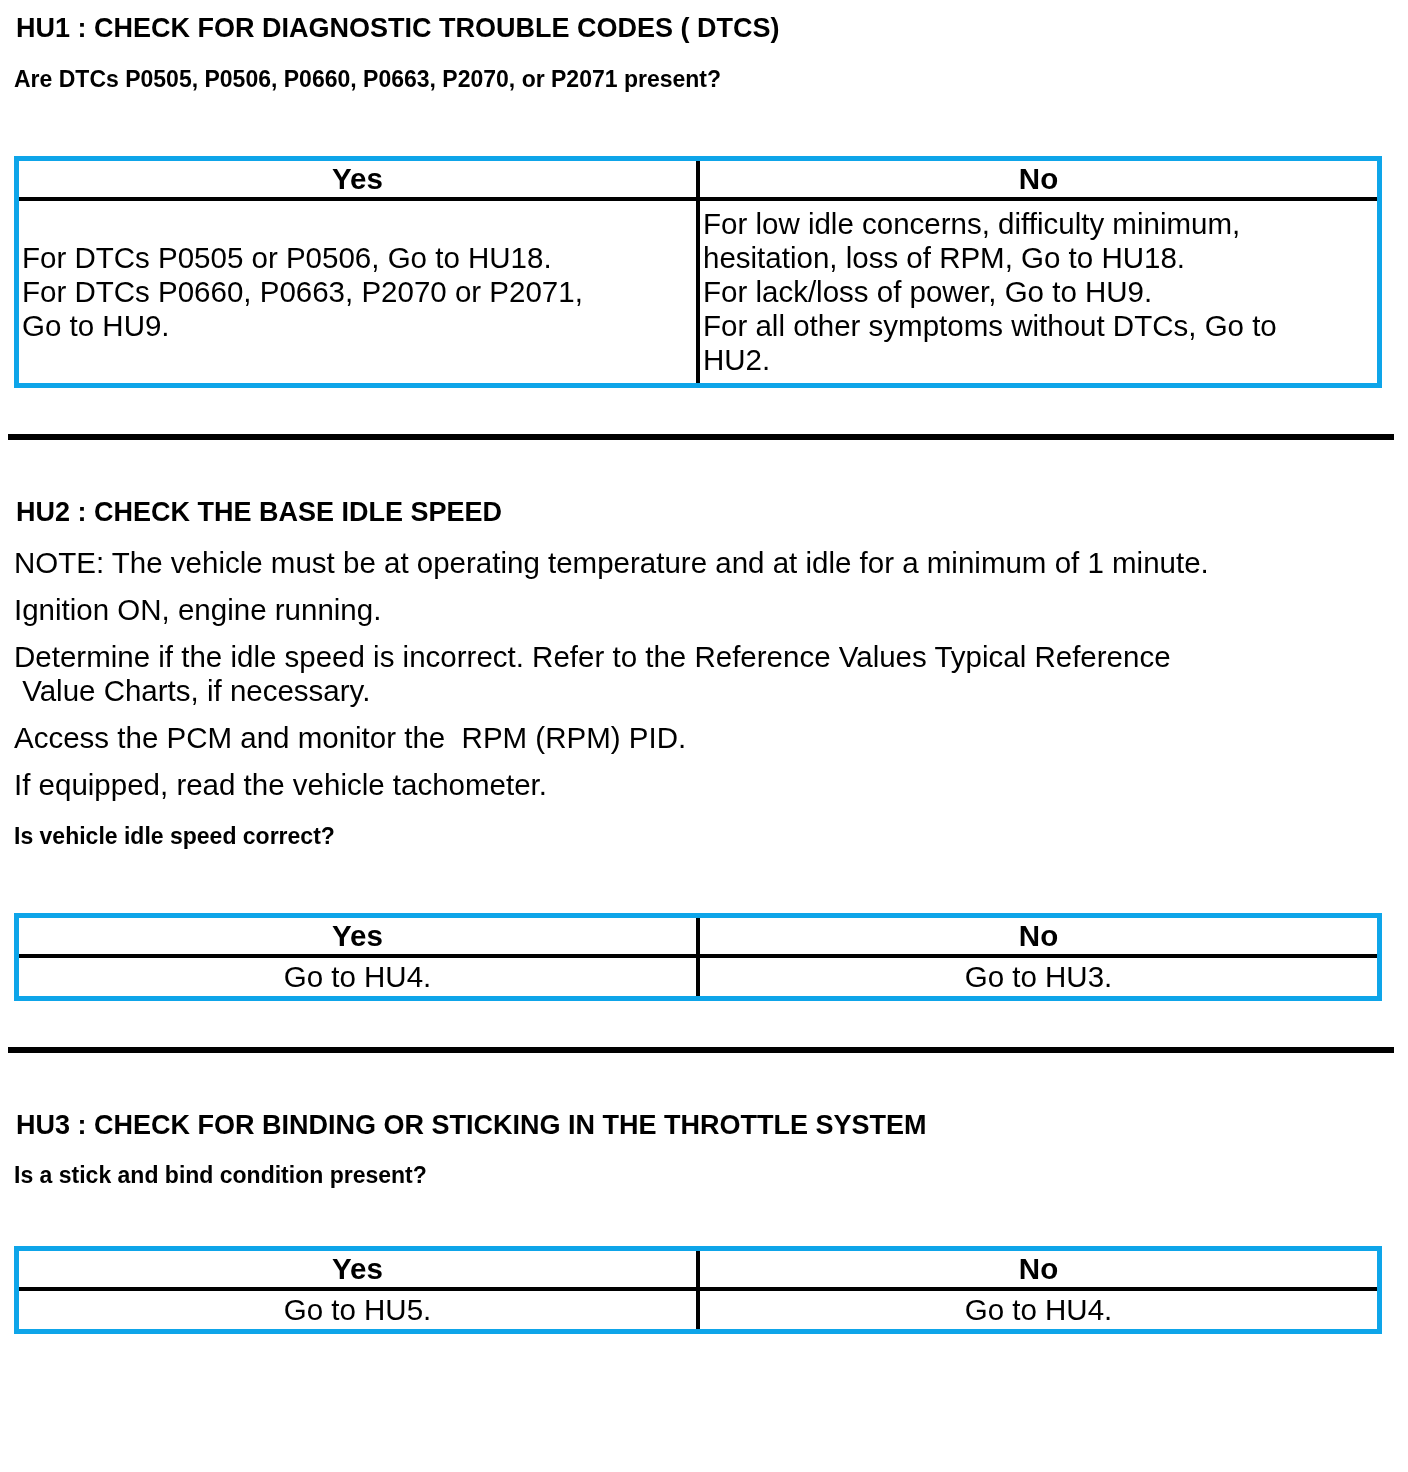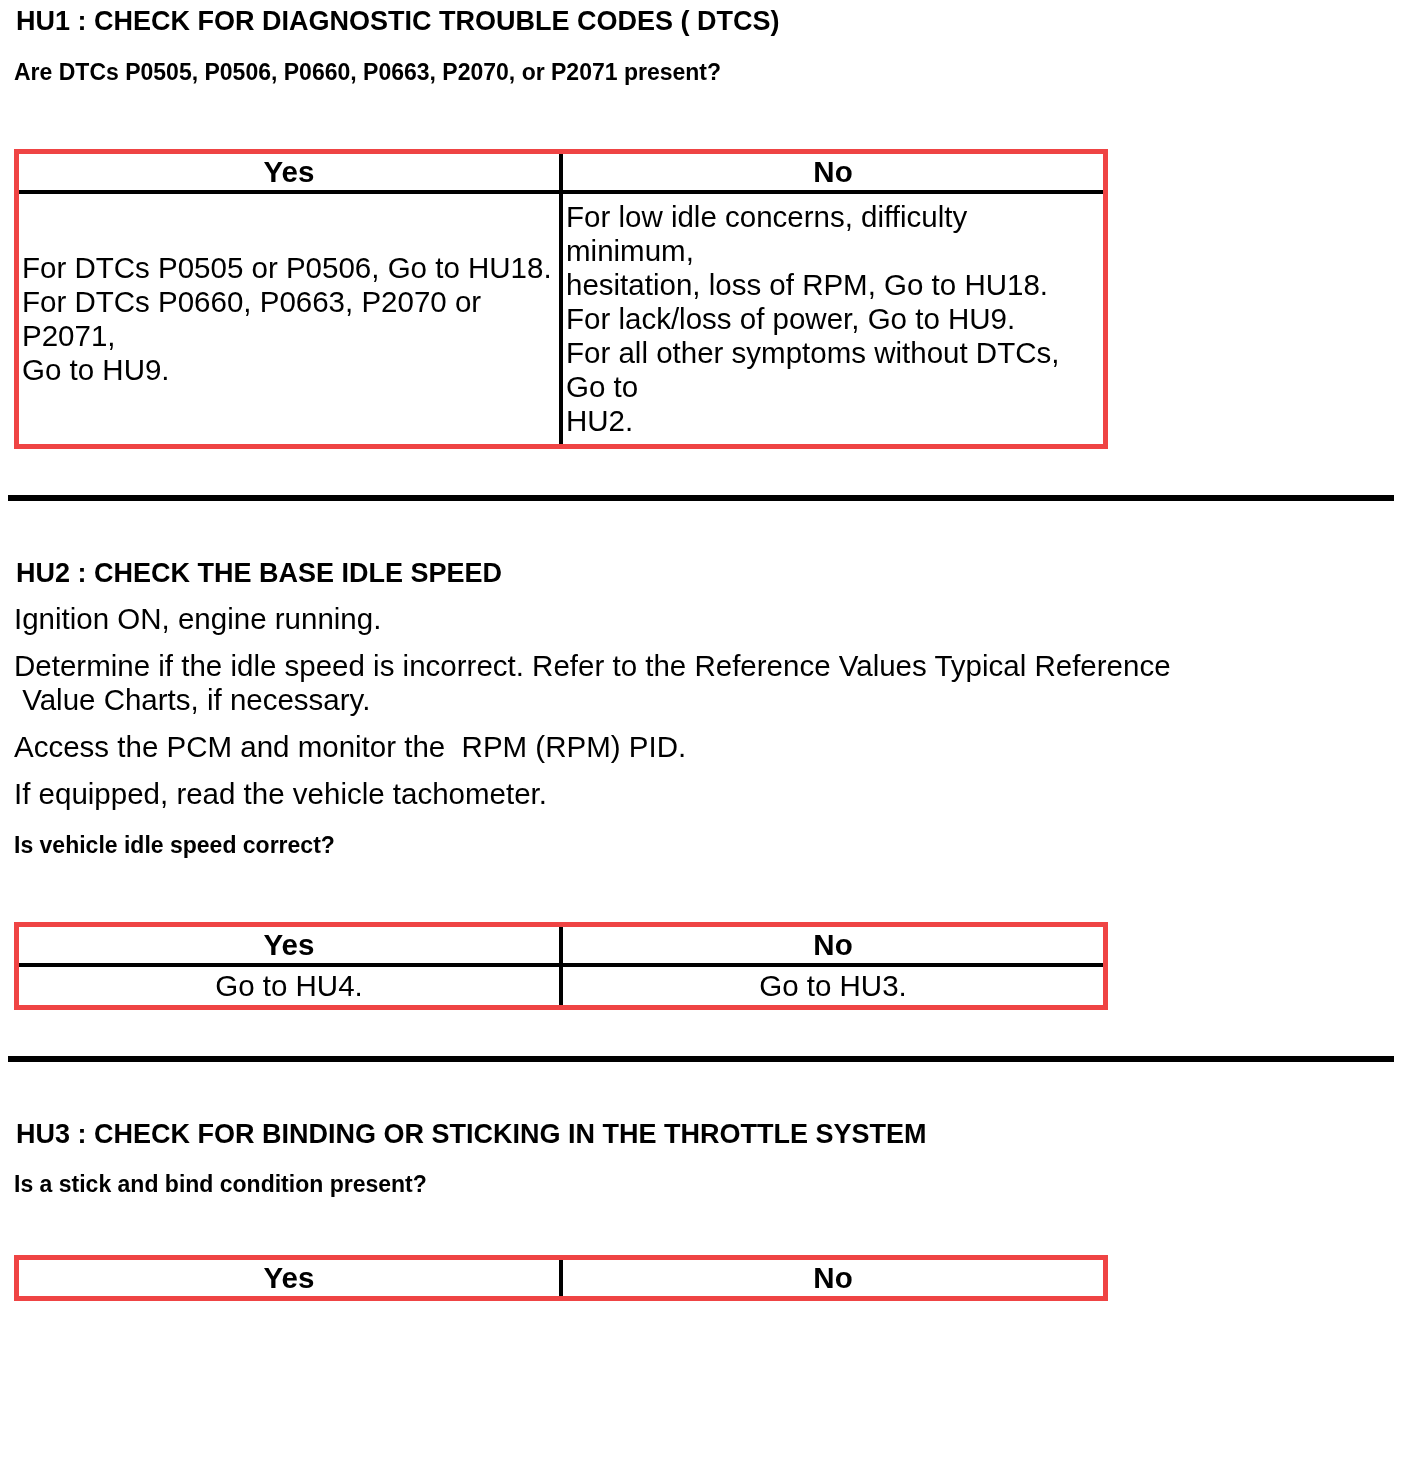--- a/index.html
+++ b/index.html
@@ -2,21 +2,21 @@
 <html><head>
 <meta charset="utf-8">
 <style>
   html, body { margin: 0; padding: 0; }
   body {
     width: 1408px; height: 1472px;
     background: #ffffff; color: #000000;
     font-family: "Liberation Sans", sans-serif;
     overflow: hidden;
   }
-  .page { padding-top: 5px; }
+  .page { padding-top: 12px; }
 
   .sec-title {
     font-size: 27px; font-weight: bold; line-height: 32px;
     margin: 0 0 0 16px; white-space: pre-wrap;
   }
   .sec-title.after-rule { margin-top: 56px; }
 
   .question {
     font-size: 23px; font-weight: bold; line-height: 37px;
     margin: 16px 0 0 14px; white-space: pre-wrap;
@@ -24,22 +24,22 @@
   .question.first { margin-top: 17px; }
 
   .step {
     font-size: 29.5px; line-height: 34px;
     margin: 13px 0 0 14px; white-space: pre-wrap;
   }
   .step.after-title { margin-top: 18px; }
 
   table.result-table {
     border-collapse: collapse; table-layout: fixed;
-    width: 1094px; margin: 58px 0 0 14px;
-    border: 5px solid #ef4444;
+    width: 1368px; margin: 58px 0 0 14px;
+    border: 5px solid #0ea5e9;
   }
   table.result-table.t3 { margin-top: 52px; }
   .result-table th, .result-table td { border: 4px solid #000; }
   .result-table th {
     font-size: 29.5px; font-weight: bold; text-align: center;
     height: 36px; padding: 0; vertical-align: middle; line-height: 34px;
   }
   .result-table td {
     font-size: 29.5px; line-height: 34px; vertical-align: middle;
   }
@@ -81,20 +81,21 @@
 HU2.</td>
       </tr>
     </tbody>
       </table>
   </div>
 
   <div class="hrule"></div>
 
   <div>
     <div class="sec-title after-rule">HU2 : CHECK THE BASE IDLE SPEED</div>
+    <div class="step after-title">NOTE: The vehicle must be at operating temperature and at idle for a minimum of 1 minute.</div>
     <div class="step">Ignition ON, engine running.</div>
     <div class="step">Determine if the idle speed is incorrect. Refer to the Reference Values Typical Reference
  Value Charts, if necessary.</div>
     <div class="step">Access the PCM and monitor the  RPM (RPM) PID.</div>
     <div class="step">If equipped, read the vehicle tachometer.</div>
     <div class="question">Is vehicle idle speed correct?</div>
 
     <table class="result-table">
       <tbody>
           <tr>
@@ -114,17 +115,21 @@
   <div>
     <div class="sec-title after-rule">HU3 : CHECK FOR BINDING OR STICKING IN THE THROTTLE SYSTEM</div>
     <div class="question">Is a stick and bind condition present?</div>
 
     <table class="result-table t3">
       <tbody>
           <tr>
         <th>Yes</th>
         <th>No</th>
       </tr>
+      <tr>
+        <td class="action-center">Go to HU5.</td>
+        <td class="action-center">Go to HU4.</td>
+      </tr>
     </tbody>
       </table>
   </div>
 
 </div>
 
 </body></html>

